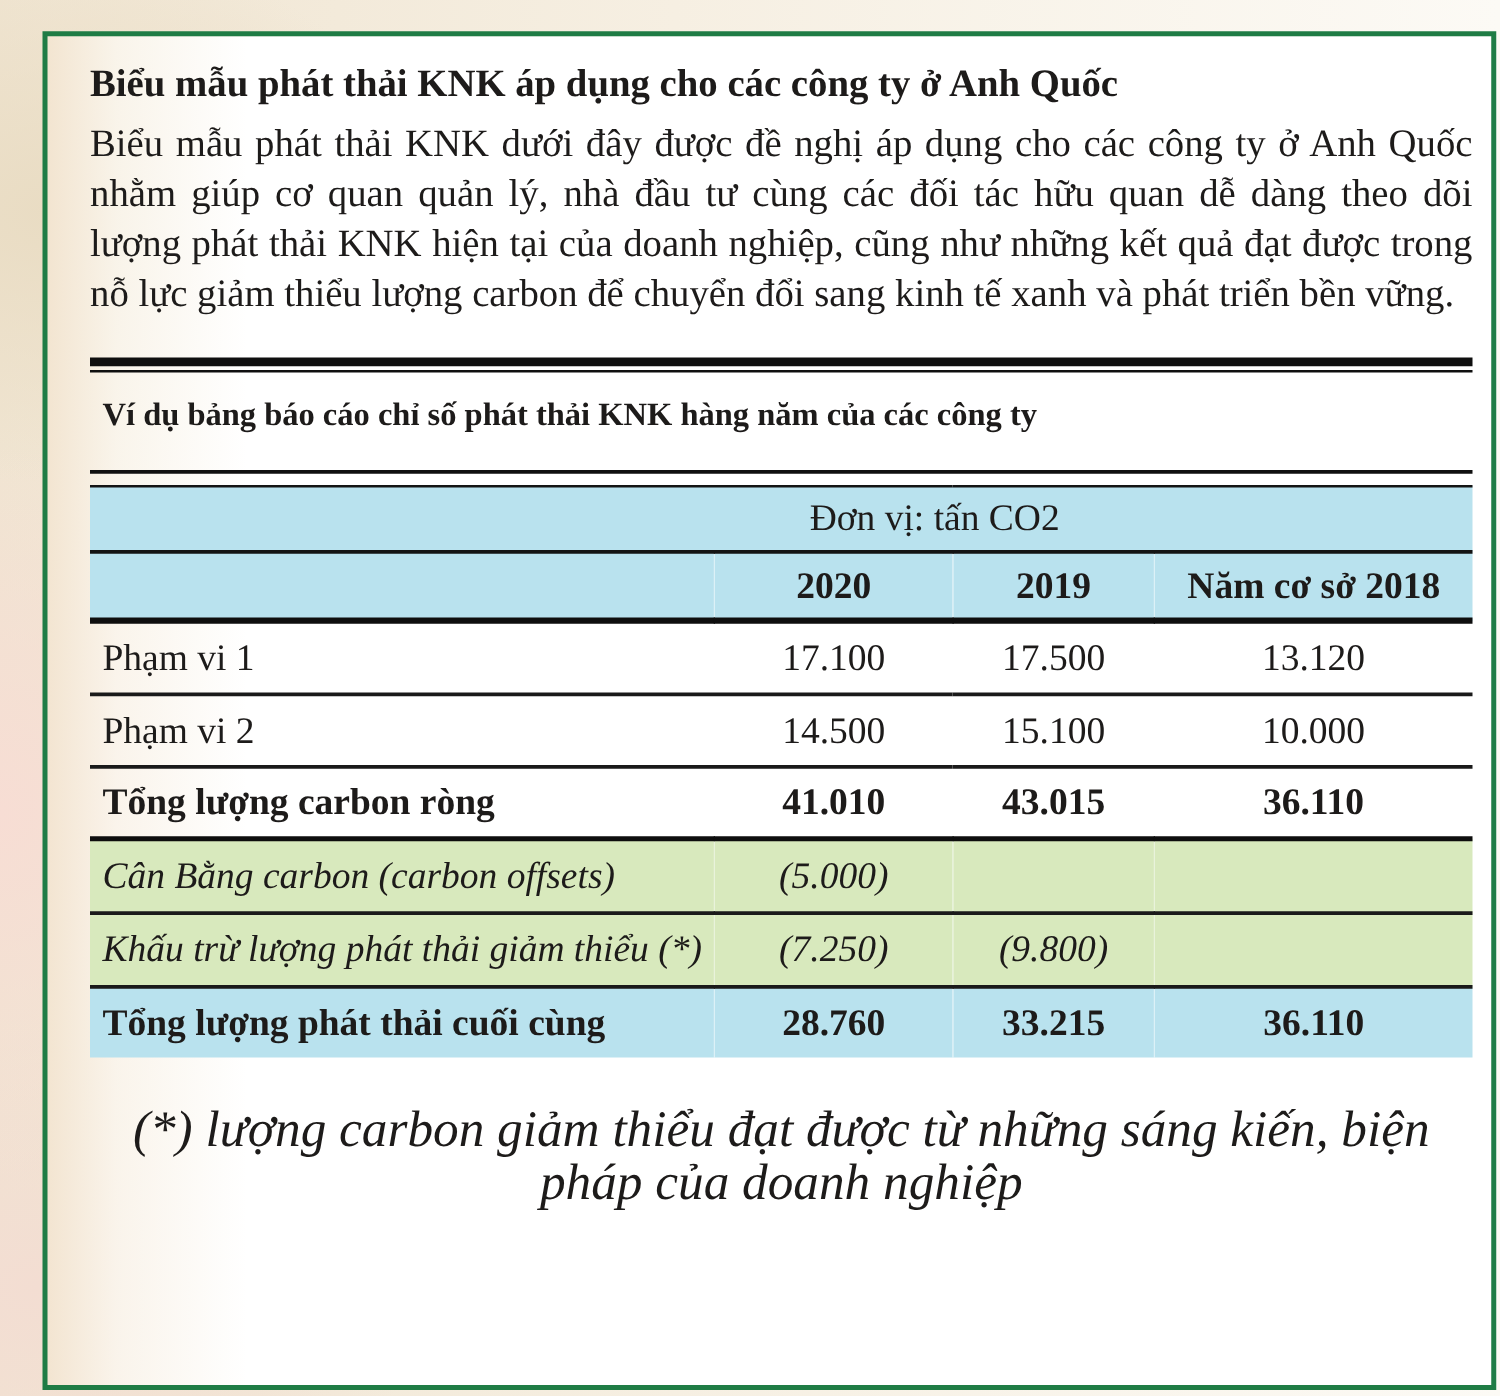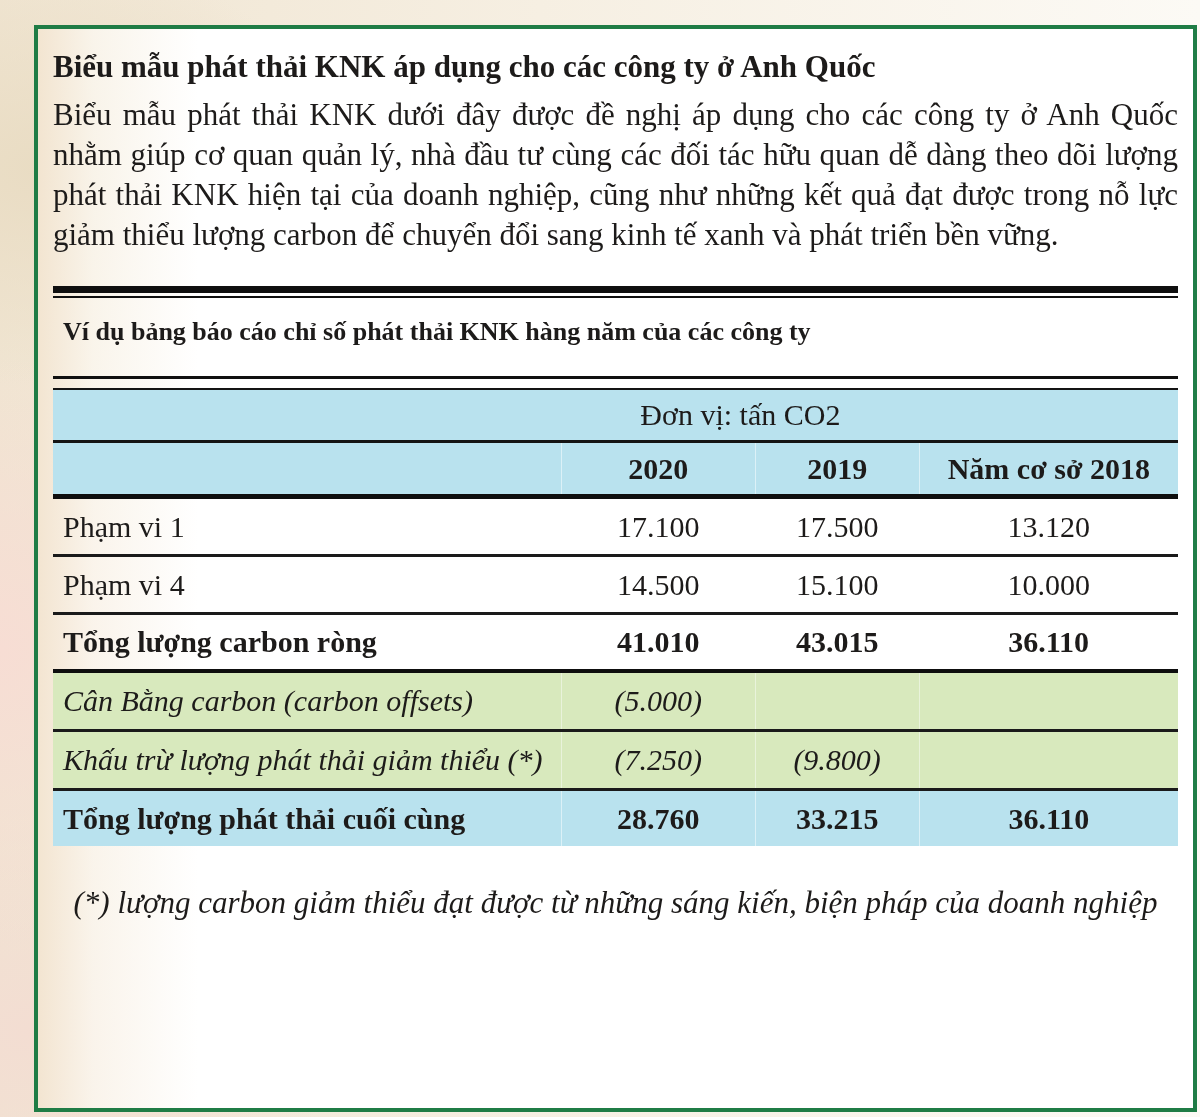--- a/index.html
+++ b/index.html
@@ -10,21 +10,21 @@
       radial-gradient(420px 300px at 40px 170px, #e9dcc3 0%, rgba(233,220,195,0) 72%),
       radial-gradient(380px 430px at 0px 650px, #f7ddd4 0%, rgba(247,221,212,0) 70%),
       radial-gradient(430px 310px at 30px 1030px, #f3ddd2 0%, rgba(243,221,210,0) 72%),
       linear-gradient(90deg, #f0e5d2 0%, #f6efe2 45%, #fcfaf5 100%);
   }
 
   .frame{
     position:absolute;left:34px;top:25px;width:1163px;height:1087px;
     box-sizing:border-box;border:4px solid #1f7c45;
     background:linear-gradient(90deg, rgba(243,229,209,0.95) 0px, rgba(251,247,239,0.85) 55px, #ffffff 160px);
-    padding:19px 15px 0 15px;
+    padding:19px 15px 0 34px;
   }
 
   .doc-title{font-size:31px;font-weight:bold;line-height:38px;margin:0 0 9px 0;}
   .intro{font-size:31px;line-height:40px;text-align:justify;margin:0;}
 
   .double-rule{margin-top:31px;height:3px;border-top:7px solid #0f0f0f;border-bottom:2px solid #0f0f0f;}
   .thin-rule{margin-top:25px;border-top:3px solid #101010;height:0;}
 
   .h2{font-size:26px;font-weight:bold;line-height:38px;margin:15px 0 0 10px;}
   .h3{font-size:30px;font-weight:bold;line-height:38px;margin:14px 0 0 10px;}
@@ -57,21 +57,21 @@
   tr.bold-row td{height:54px;font-weight:bold;}
   tr.bold-row{border-bottom:4px solid #0e0e0e;}
 
   tr.green-row td{height:56px;background:#d8e9bd;font-style:italic;}
   tr.green-row{border-bottom:3px solid #1a1a1a;}
   tr.green-row td + td{border-left:1px solid rgba(255,255,255,0.45);}
 
   tr.final-row td{height:55px;background:#b9e2ee;font-weight:bold;}
   tr.final-row td + td{border-left:1px solid rgba(255,255,255,0.5);}
 
-  .footnote{margin-top:36px;font-style:italic;font-size:31px;line-height:42px;text-align:center;}
+  .footnote{margin-top:36px;font-style:italic;font-size:41px;line-height:42px;text-align:center;}
 </style>
 </head>
 <body>
 
 <div class="frame">
 
   <div class="doc-title">Biểu mẫu phát thải KNK áp dụng cho các công ty ở Anh Quốc</div>
 
   <p class="intro">Biểu mẫu phát thải KNK dưới đây được đề nghị áp dụng cho các công ty ở Anh Quốc nhằm giúp cơ quan quản lý, nhà đầu tư cùng các đối tác hữu quan dễ dàng theo dõi lượng phát thải KNK hiện tại của doanh nghiệp, cũng như những kết quả đạt được trong nỗ lực giảm thiểu lượng carbon để chuyển đổi sang kinh tế xanh và phát triển bền vững.</p>
 
@@ -105,21 +105,21 @@
     </tr>
 
     <tr class="data-row">
       <td class="label">Phạm vi 1</td>
       <td class="num">17.100</td>
       <td class="num">17.500</td>
       <td class="num">13.120</td>
     </tr>
 
     <tr class="data-row">
-      <td class="label">Phạm vi 4</td>
+      <td class="label">Phạm vi 2</td>
       <td class="num">14.500</td>
       <td class="num">15.100</td>
       <td class="num">10.000</td>
     </tr>
 
 
     <tr class="bold-row">
       <td class="label">Tổng lượng carbon ròng</td>
       <td class="num">41.010</td>
       <td class="num">43.015</td>

